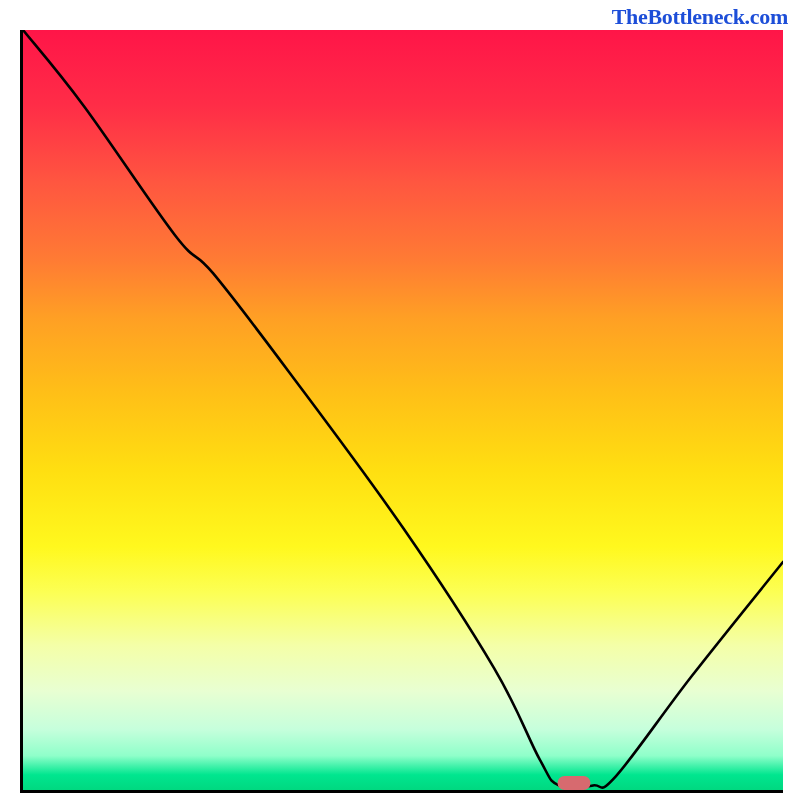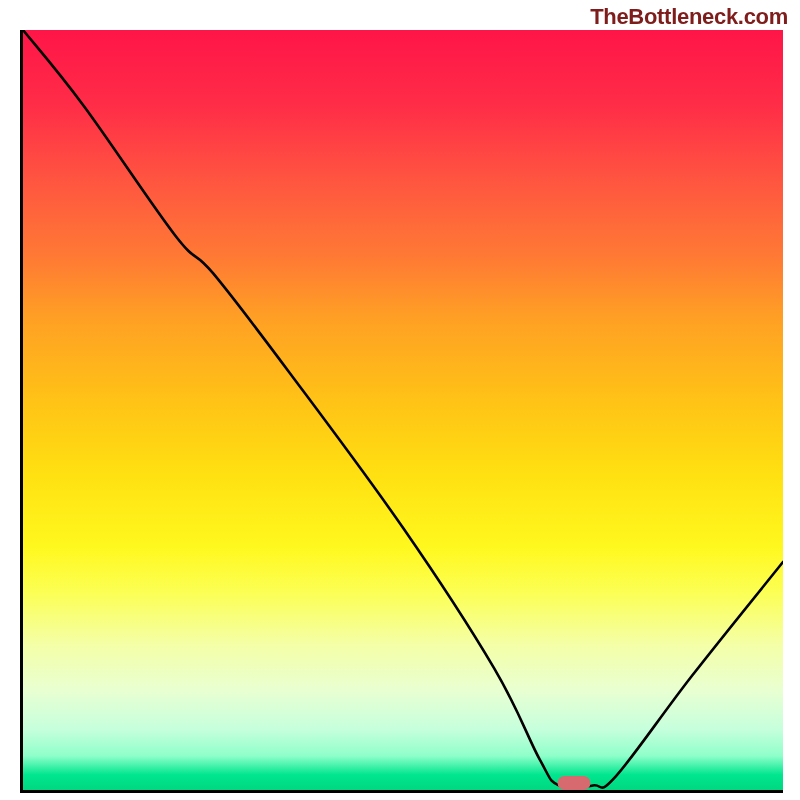--- a/index.html
+++ b/index.html
@@ -12,22 +12,22 @@
     width: 800px;
     height: 800px;
     position: relative;
   }
   .watermark {
     position: absolute;
     top: 4px;
     right: 12px;
     font-size: 22px;
     font-weight: bold;
-    color: #7f1d1d;
-    font-family: Liberation Sans, sans-serif;
+    color: #1d4ed8;
+    font-family: Liberation Serif, serif;
     letter-spacing: -0.3px;
   }
   .chart-area {
     position: absolute;
     left: 20px;
     top: 30px;
     width: 760px;
     height: 760px;
     border-left: 3px solid #000;
     border-bottom: 3px solid #000;

